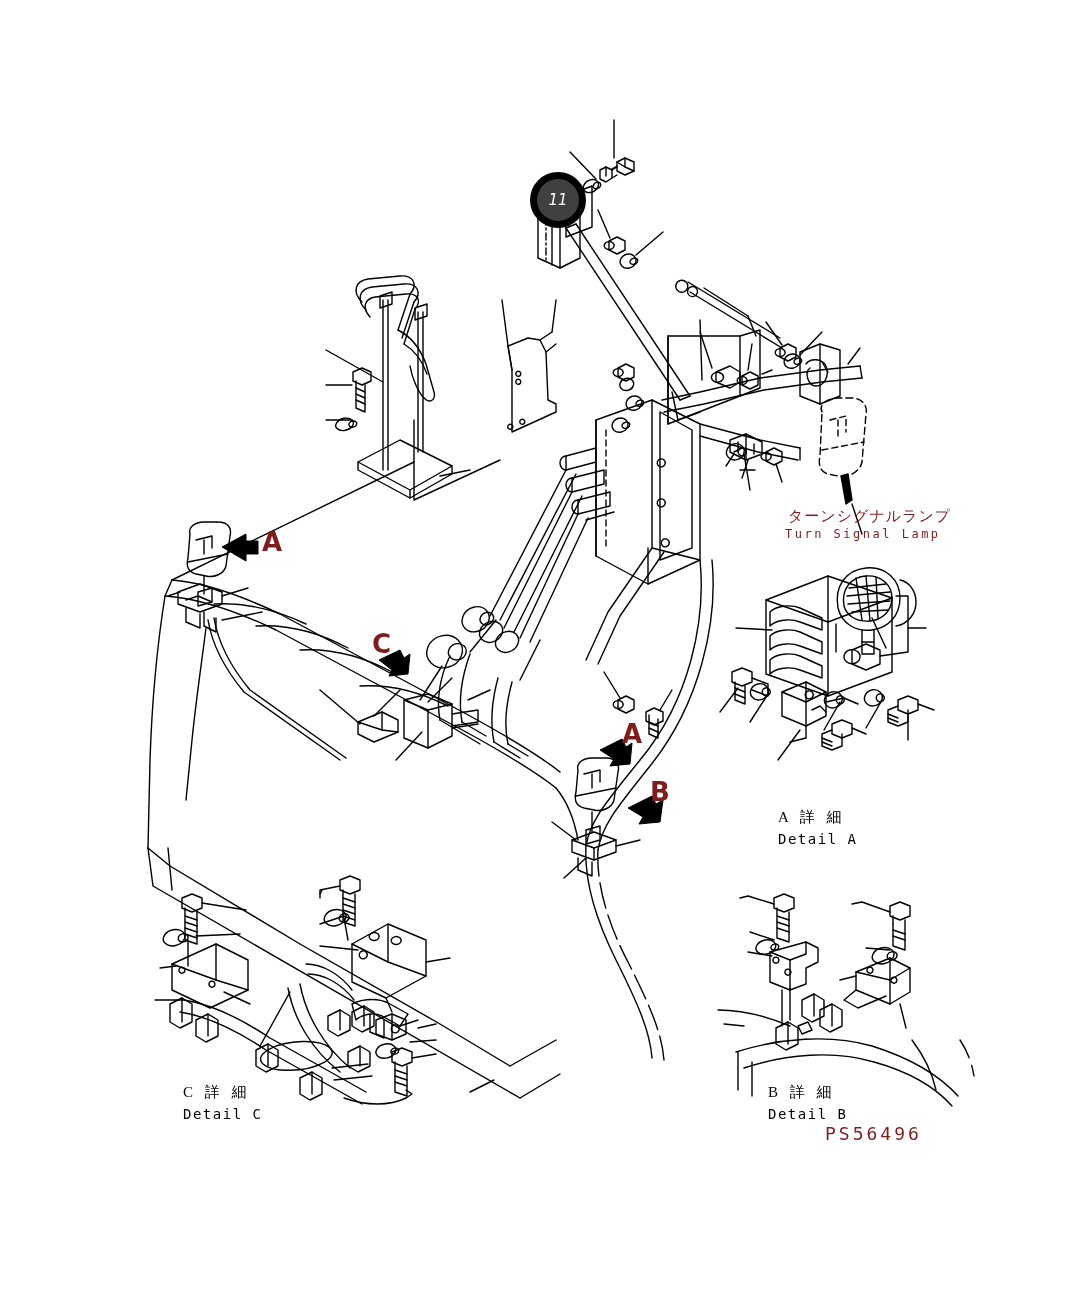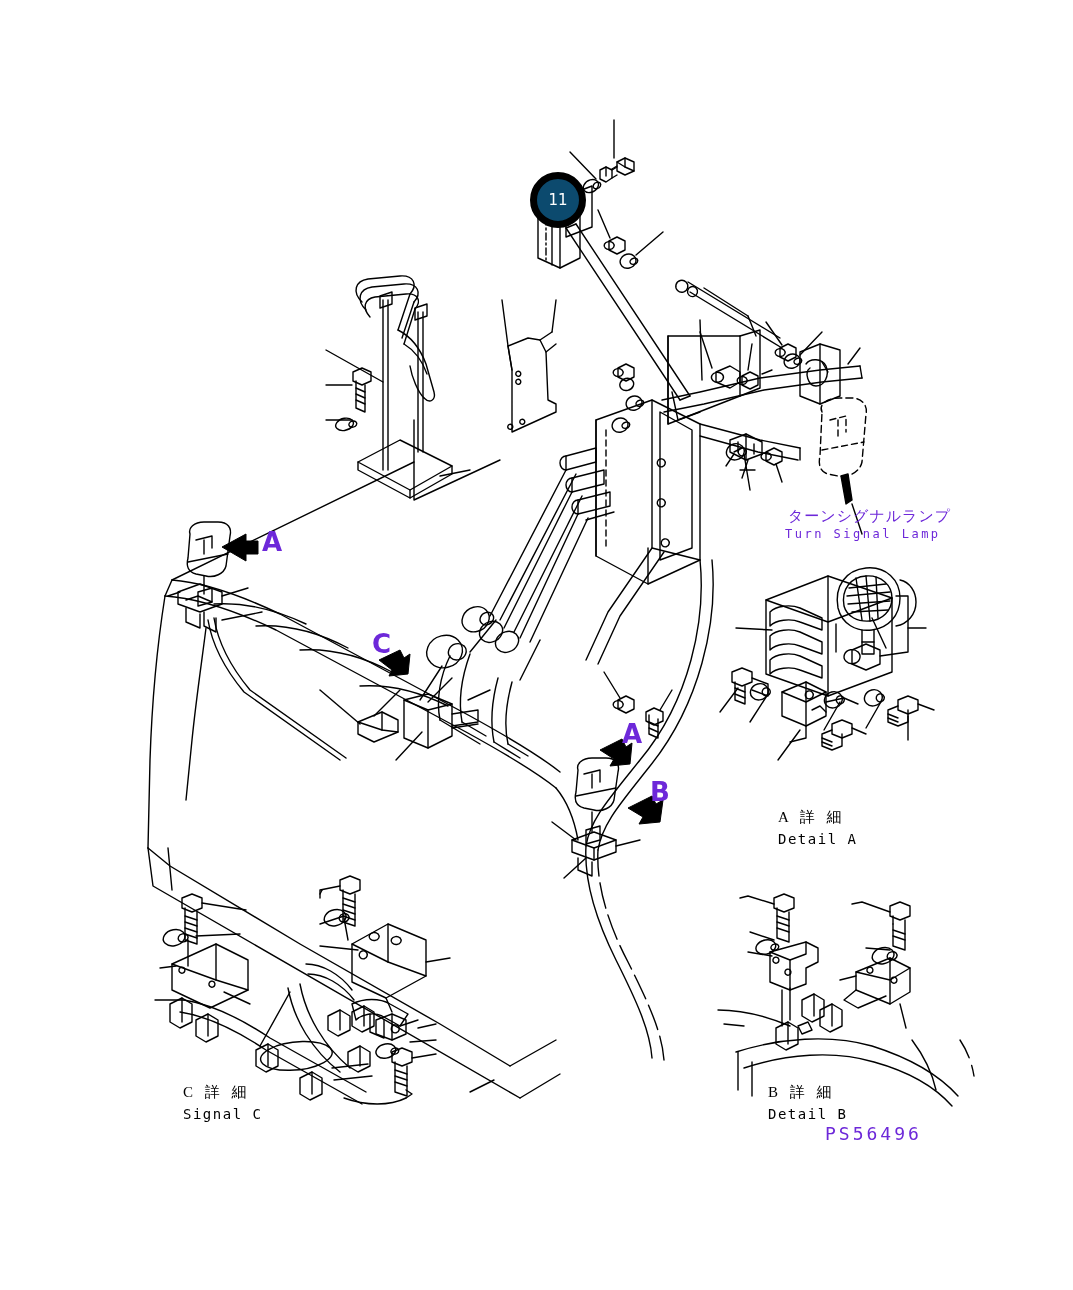--- a/index.html
+++ b/index.html
@@ -20,21 +20,21 @@
   }
   #drawing {
     position: absolute;
     left: 0;
     top: 0;
     width: 1073px;
     height: 1290px;
   }
   .lbl {
     position: absolute;
-    color: #6d28d9;
+    color: #7f1d1d;
     white-space: pre;
     line-height: 1.15;
   }
   .lbl-jp {
     font-family: "DejaVu Sans", sans-serif;
     font-size: 15px;
     letter-spacing: 1px;
   }
   .lbl-en {
     font-family: "DejaVu Sans Mono", monospace;
@@ -633,40 +633,40 @@
       <g>
         <path d="M600 750 L622 739 L626 747 L632 743 L630 764 L610 766 L614 759 Z"></path>
       </g>
 
       <g>
         <path d="M628 808 L652 796 L656 804 L663 800 L660 822 L639 824 L643 817 Z"></path>
       </g>
     </g>
   </svg>
 
-  <div class="marker" id="marker-11" style="left: 530px; top: 172px; width: 56px; height: 56px; background: #0c4a6e; border: 7px solid rgb(0, 0, 0); color: rgb(255, 255, 255);">
+  <div class="marker" id="marker-11" style="left: 530px; top: 172px; width: 56px; height: 56px; background: #404040; border: 7px solid rgb(0, 0, 0); color: rgb(255, 255, 255); font-style: italic;">
     <span>11</span>
   </div>
 
   <div class="lbl lbl-jp" style="left:788px; top:508px;">ターンシグナルランプ</div>
   <div class="lbl lbl-en" style="left:785px; top:528px;">Turn Signal Lamp</div>
 
   <div class="lbl lbl-arrow" style="left:262px; top:528px;">A</div>
   <div class="lbl lbl-arrow" style="left:372px; top:630px;">C</div>
   <div class="lbl lbl-arrow" style="left:622px; top:720px;">A</div>
   <div class="lbl lbl-arrow" style="left:650px; top:778px;">B</div>
 
   <div class="detail-cap" style="left:778px; top:808px;">
     <span class="jp">A  詳 細</span>
     <span class="en">Detail A</span>
   </div>
 
   <div class="detail-cap" style="left:183px; top:1083px;">
     <span class="jp">C  詳 細</span>
-    <span class="en">Signal C</span>
+    <span class="en">Detail C</span>
   </div>
 
   <div class="detail-cap" style="left:768px; top:1083px;">
     <span class="jp">B  詳 細</span>
     <span class="en">Detail B</span>
   </div>
 
   <div class="lbl lbl-dwg" style="left:825px; top:1124px;">PS56496</div>
 
 </div>

